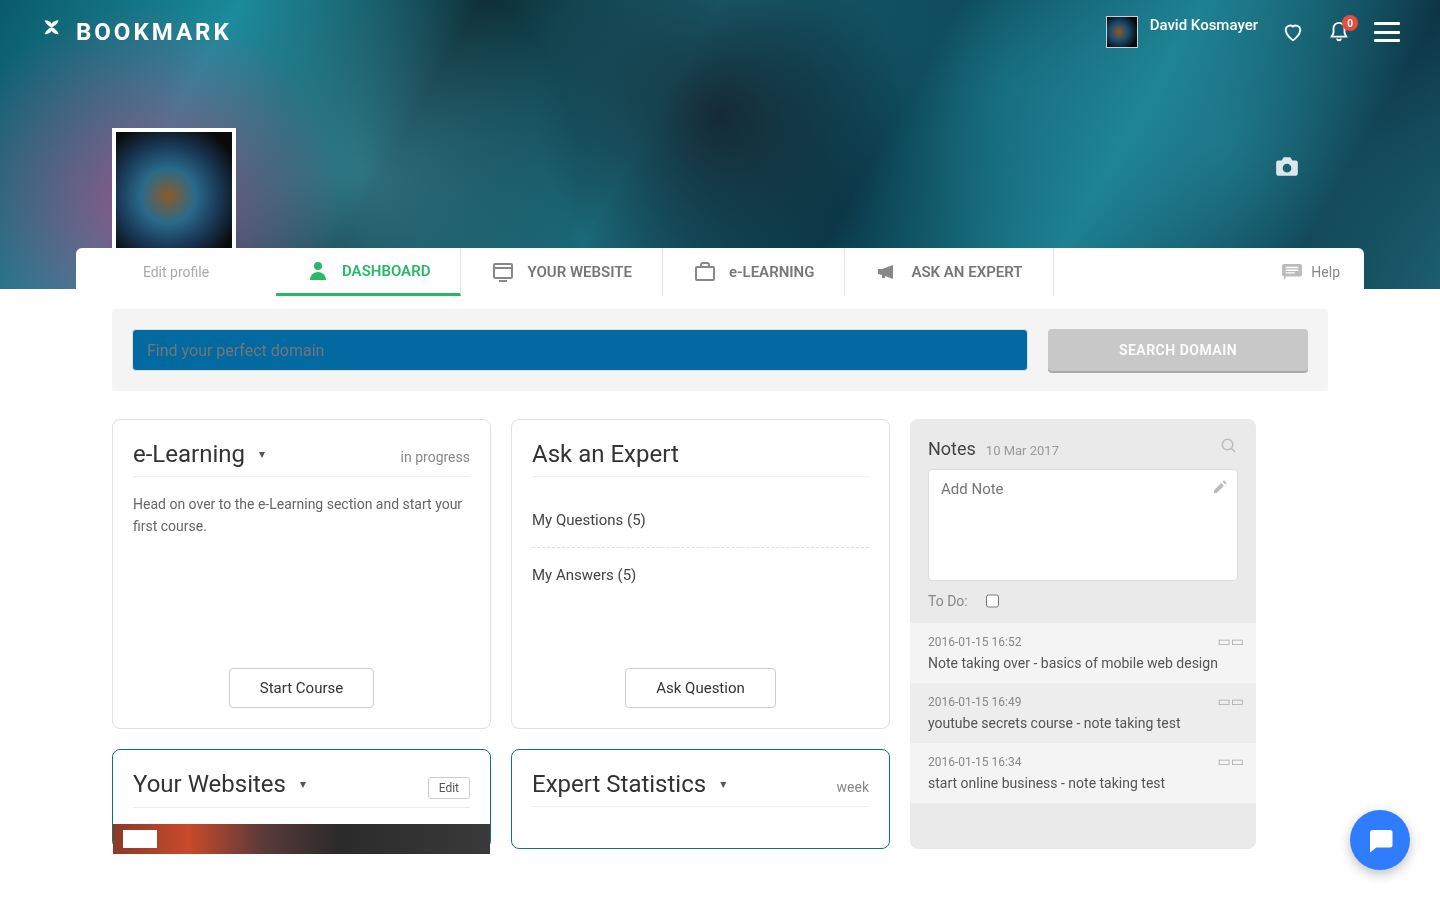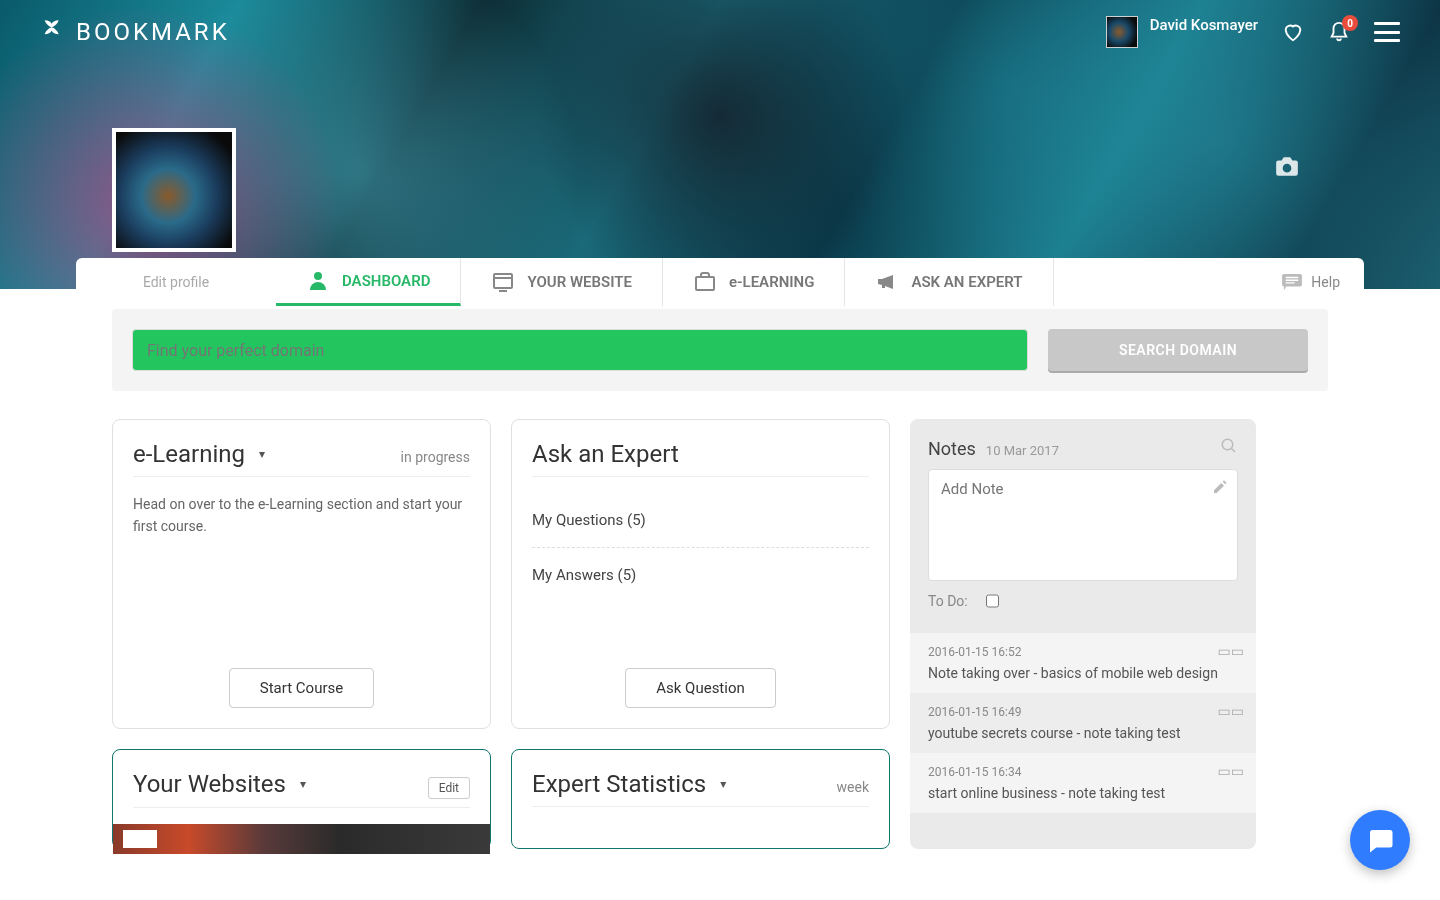--- a/index.html
+++ b/index.html
@@ -1,41 +1,41 @@
 <!DOCTYPE html>
 <html><head>
 <meta charset="utf-8">
 <style>
 *{margin:0;padding:0;box-sizing:border-box;font-family:-apple-system,BlinkMacSystemFont,"Segoe UI",Roboto,Helvetica,Arial,sans-serif}
 body{background:#fff;width:1440px;height:900px;overflow:hidden;position:relative}
 .hero{height:289px;background:linear-gradient(120deg,#0a5a6a 0%,#1a8a9a 15%,#0d2d35 30%,#1a6a7a 45%,#0a3a4a 60%,#1a7a8a 75%,#0a2a3a 90%,#1a5a6a 100%);position:relative;overflow:hidden}
 .hero::before{content:"";position:absolute;inset:0;background:radial-gradient(circle at 10% 70%,rgba(220,50,120,.6) 0%,transparent 15%),radial-gradient(circle at 25% 60%,rgba(80,180,200,.5) 0%,transparent 20%),radial-gradient(circle at 50% 40%,rgba(20,30,40,.8) 0%,transparent 25%),radial-gradient(circle at 70% 30%,rgba(30,140,160,.4) 0%,transparent 20%),radial-gradient(circle at 85% 50%,rgba(40,150,170,.5) 0%,transparent 25%)}
 .topbar{position:absolute;top:0;left:0;right:0;height:64px;display:flex;align-items:center;padding:0 40px;justify-content:space-between;z-index:10}
-.logo{display:flex;align-items:center;gap:8px;color:#fff;font-size:24px;font-weight:400;letter-spacing:3px}
+.logo{display:flex;align-items:center;gap:8px;color:#fff;font-size:24px;font-weight:700;letter-spacing:3px}
 .logo-icon{width:28px;height:28px}
 .top-right{display:flex;align-items:center;gap:24px}
 .user-block{display:flex;align-items:flex-start;gap:12px}
 .mini-avatar{width:32px;height:32px;border:1px solid rgba(255,255,255,.8);background:radial-gradient(circle at 40% 50%,#8a5a2a 0%,#1a4a6a 40%,#0a0a0a 80%)}
 .user-name{color:#fff;font-size:15px;font-weight:500}
 .top-icon{color:#fff;width:22px;height:22px;position:relative}
 .badge{position:absolute;top:-6px;right:-8px;background:#e74c3c;color:#fff;font-size:10px;font-weight:700;border-radius:50%;width:16px;height:16px;display:flex;align-items:center;justify-content:center}
 .hamburger{width:26px;height:20px;display:flex;flex-direction:column;justify-content:space-between;cursor:pointer}
 .hamburger span{height:3px;background:#fff;border-radius:1px}
 .camera-btn{position:absolute;right:140px;bottom:110px;color:#fff;opacity:.85;z-index:5}
 .profile-avatar{position:absolute;left:112px;top:128px;width:124px;height:124px;background:#fff;padding:4px;z-index:20}
 .profile-avatar-inner{width:100%;height:100%;background:radial-gradient(circle at 45% 55%,#8a5a2a 0%,#2a6a8a 30%,#1a3a5a 55%,#0a0a0a 85%)}
-.tab-strip{position:absolute;left:76px;right:76px;top:258px;height:48px;background:#fff;border-radius:6px 6px 0 0;display:flex;align-items:center;z-index:15}
+.tab-strip{position:absolute;left:76px;right:76px;top:248px;height:48px;background:#fff;border-radius:6px 6px 0 0;display:flex;align-items:center;z-index:15}
 .edit-profile{width:200px;text-align:center;color:#aaa;font-size:14px}
 .tab{display:flex;align-items:center;gap:12px;padding:0 30px;height:48px;border-right:1px solid #e5e5e5;color:#777;font-size:15px;font-weight:600;cursor:pointer}
 .tab.active{color:#27b868;border-bottom:3px solid #27b868}
 .tab-icon{width:24px;height:24px;fill:currentColor}
 .help-tab{margin-left:auto;display:flex;align-items:center;gap:8px;padding-right:24px;color:#888;font-size:14px}
 .content{position:absolute;top:289px;left:0;right:0;bottom:0;background:#fff;padding:20px 112px 0}
 .search-bar{background:#f4f4f4;border-radius:4px;padding:20px;display:flex;gap:20px;margin-bottom:28px}
-.search-input{flex:1;height:42px;border:1px solid #ddd;border-radius:4px;padding:0 14px;font-size:16px;background:#22c55e}
+.search-input{flex:1;height:42px;border:1px solid #ddd;border-radius:4px;padding:0 14px;font-size:16px;background:#0369a1}
 .search-btn{width:260px;height:42px;background:#c8c8c8;color:#fff;border:none;border-radius:4px;font-size:14px;font-weight:600;letter-spacing:.5px;box-shadow:0 2px 0 #aaa;cursor:pointer}
 .cards-row{display:flex;gap:20px}
 .col-left{width:778px;display:flex;flex-direction:column;gap:20px}
 .cards-pair{display:flex;gap:20px}
 .card{flex:1;border:1px solid #e0e0e0;border-radius:8px;padding:20px;background:#fff;min-height:310px;display:flex;flex-direction:column}
 .card-head{display:flex;align-items:baseline;justify-content:space-between;padding-bottom:8px;border-bottom:1px solid #eee;margin-bottom:16px}
 .card-title{font-size:24px;color:#333;font-weight:400;display:flex;align-items:center;gap:14px}
 .caret{font-size:12px;color:#555}
 .card-sub{font-size:14px;color:#888}
 .card-body{color:#666;font-size:14px;line-height:1.6}
@@ -46,21 +46,21 @@
 .card2 .card-head{border-bottom:1px solid #eee}
 .edit-btn{border:1px solid #ccc;border-radius:3px;padding:3px 10px;font-size:12px;color:#555;background:#fff;cursor:pointer}
 .sidebar{width:346px;background:#eaeaea;border-radius:8px;padding:18px}
 .notes-head{display:flex;align-items:baseline;gap:10px;margin-bottom:10px}
 .notes-title{font-size:18px;color:#444}
 .notes-date{font-size:13px;color:#999}
 .notes-search{margin-left:auto;color:#bbb}
 .note-input-wrap{position:relative;margin-bottom:8px}
 .note-input{width:100%;height:112px;border:1px solid #ddd;border-radius:4px;padding:10px 12px;font-size:15px;resize:none;background:#fff;color:#888}
 .pencil{position:absolute;right:10px;top:10px;color:#bbb}
-.todo-row{font-size:14px;color:#888;margin-bottom:24px;display:flex;gap:18px}
+.todo-row{font-size:14px;color:#888;margin-bottom:14px;display:flex;gap:18px}
 .note-item{background:#f4f4f4;border-radius:4px;padding:12px 14px;margin-bottom:6px;position:relative}
 .note-item:nth-child(even){background:#ededed}
 .note-ts{font-size:12px;color:#888;margin-bottom:6px}
 .note-text{font-size:14px;color:#555}
 .note-icon{position:absolute;right:12px;top:10px;color:#aaa;font-size:14px}
 .chat-bubble{position:fixed;right:30px;bottom:30px;width:60px;height:60px;background:#2f7cff;border-radius:50%;display:flex;align-items:center;justify-content:center;box-shadow:0 4px 12px rgba(0,0,0,.25)}
 .notes-list{margin:0 -18px}
 .note-item{border-radius:0;margin-bottom:0;padding:12px 18px}
 .website-thumb{margin:10px -20px 0;height:30px;background:linear-gradient(90deg,#8a3a2a 0%,#c84a2a 20%,#5a3a3a 40%,#2a2a2a 60%,#3a3a3a 100%);position:relative;overflow:hidden}
 .website-thumb::before{content:"";position:absolute;left:10px;top:6px;width:34px;height:18px;background:#fff}

